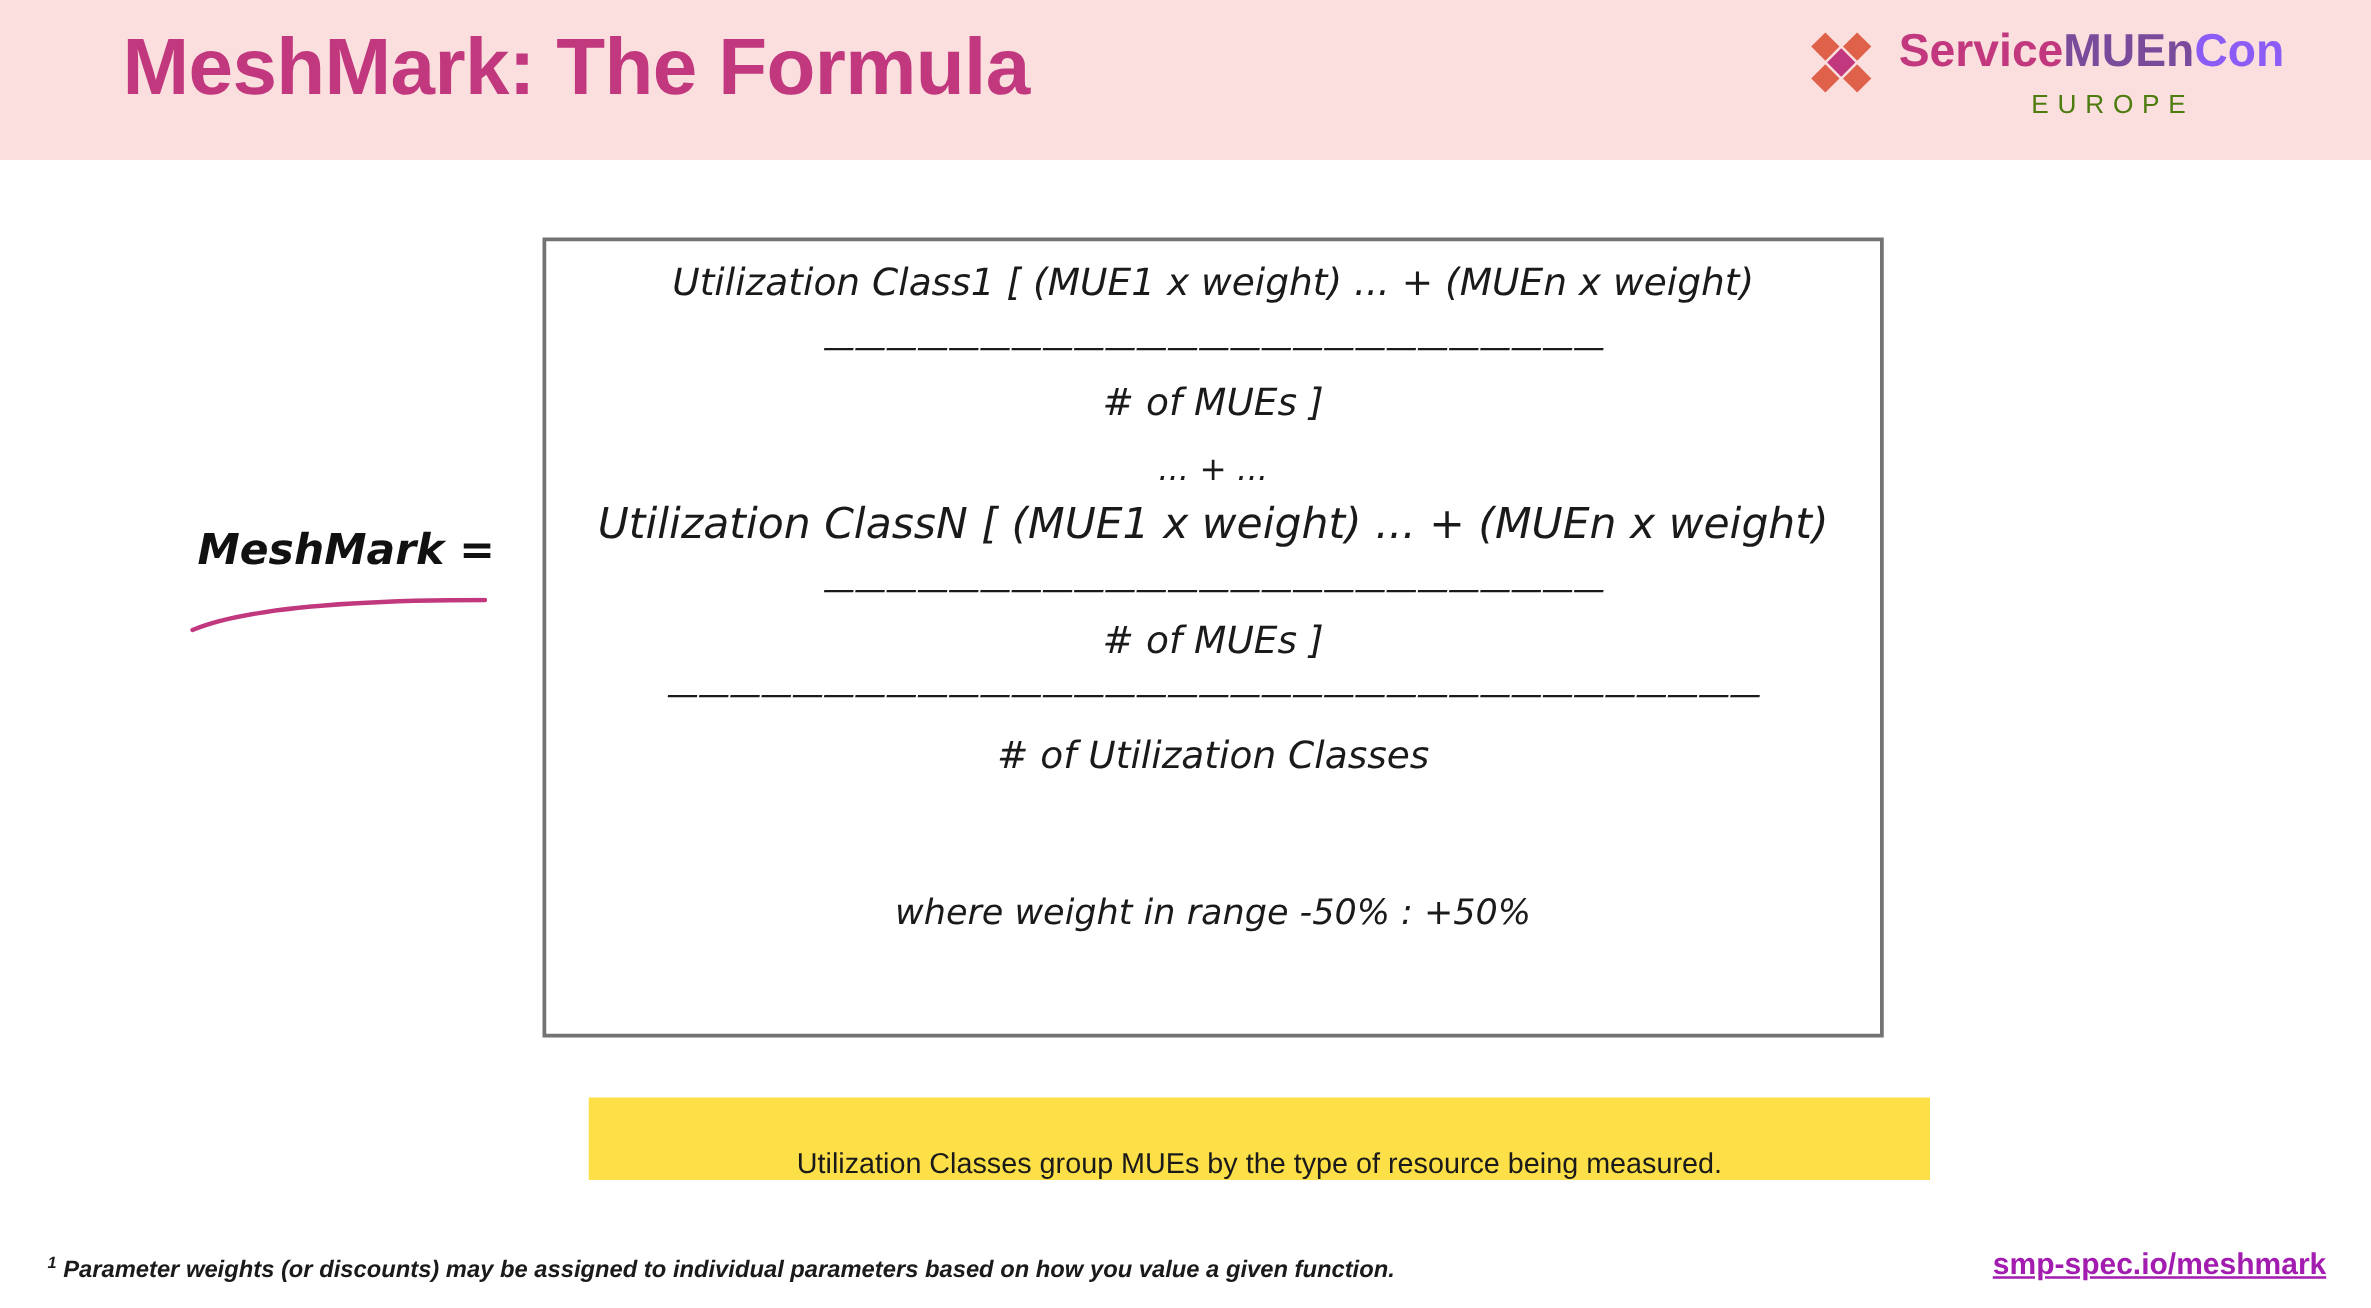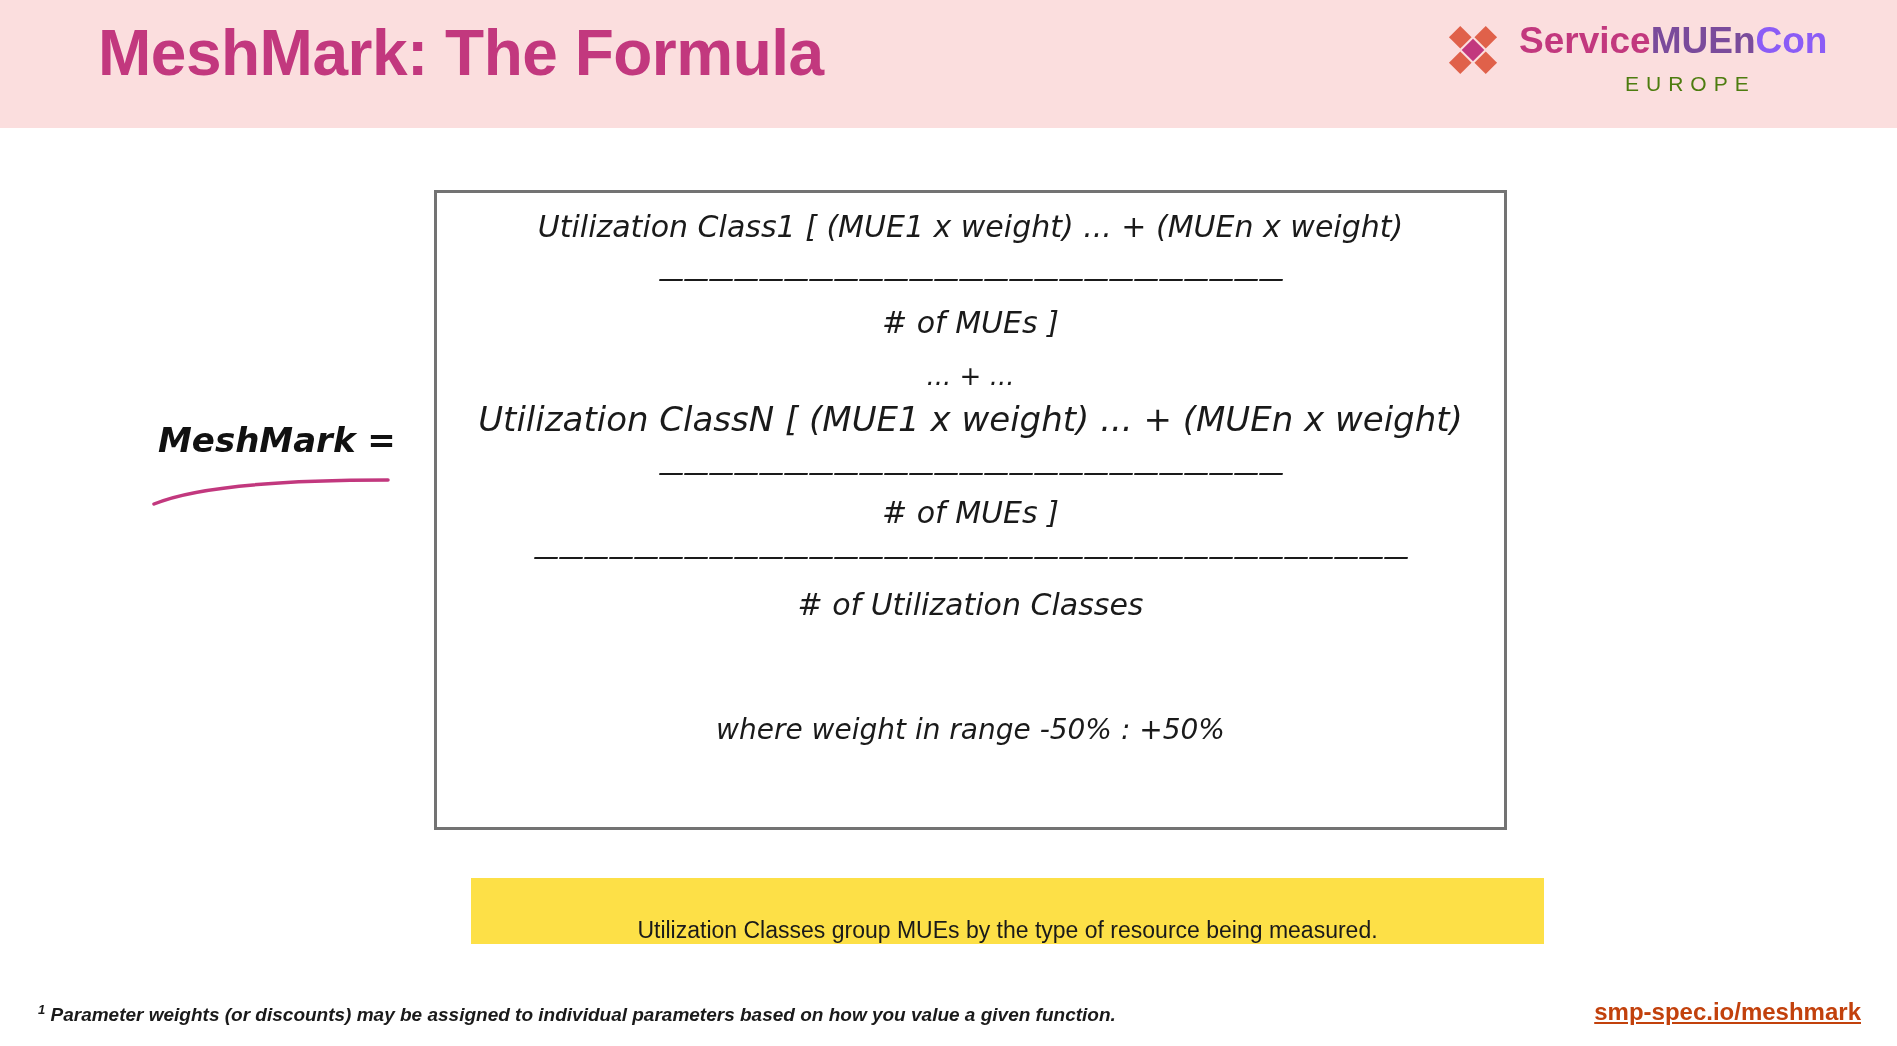--- a/index.html
+++ b/index.html
@@ -154,21 +154,21 @@
   }
   .footnote sup { font-size: 13px; }
 
   
   .footer-link {
     position: absolute;
     right: 36px;
     top: 998px;
     font-size: 24px;
     font-weight: bold;
-    color: #c2410c;
+    color: #a21caf;
     text-decoration: underline;
     white-space: nowrap;
     cursor: pointer;
   }
 </style>
 </head>
 <body>
 
 <div class="header-band"></div>
 <div class="slide-title">MeshMark: The Formula</div>

